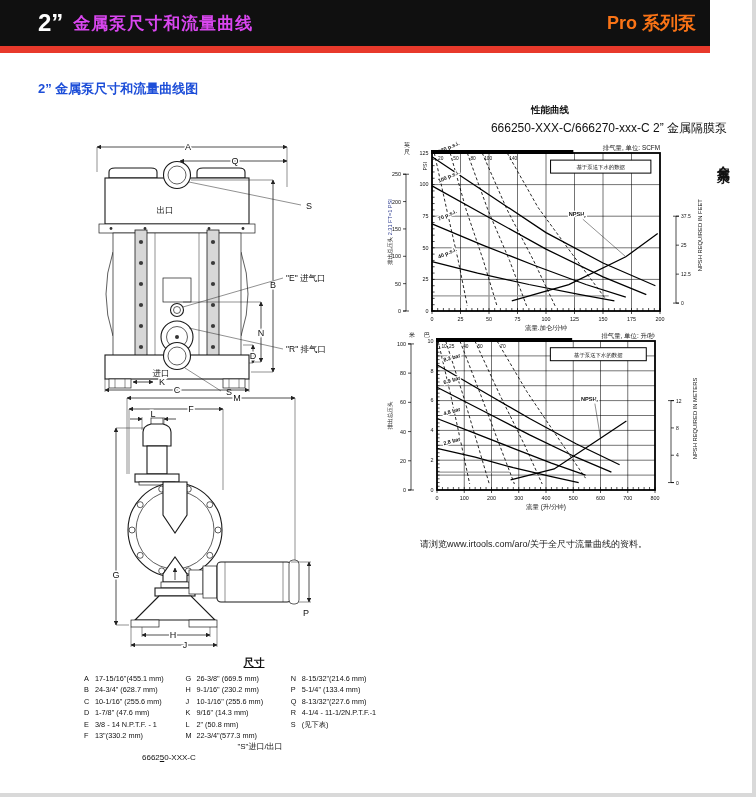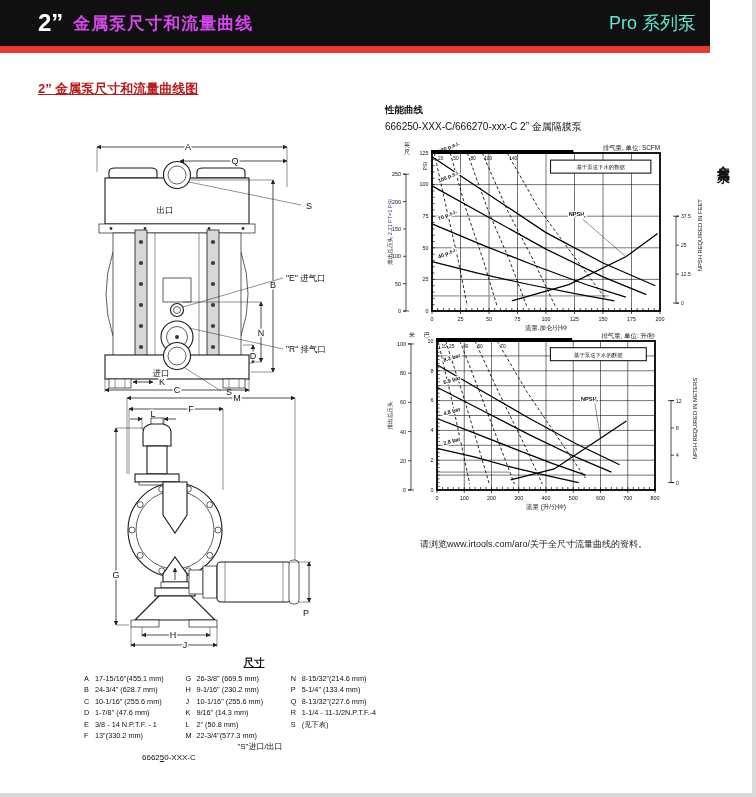--- a/index.html
+++ b/index.html
@@ -3,28 +3,28 @@
 <meta charset="utf-8">
 <style>
   html,body{margin:0;padding:0;background:#fff;}
   .page{position:relative;width:756px;height:797px;background:#fff;overflow:hidden;
         font-family:"Liberation Sans",sans-serif;color:#111;
         border-right:4px solid #d9d9d9;border-bottom:4px solid #d9d9d9;box-sizing:border-box;}
   .hdr{position:absolute;left:0;top:0;width:710px;height:46px;background:#101010;
        display:flex;align-items:center;padding:0 0 0 38px;box-sizing:border-box;}
   .h-num{color:#fff;font-size:24px;font-weight:bold;}
   .h-title{color:#d946ef;font-size:17px;font-weight:bold;margin-left:10px;letter-spacing:1px;}
-  .h-right{margin-left:auto;margin-right:14px;color:#5eead4;font-size:18px;font-weight:normal;}
+  .h-right{margin-left:auto;margin-right:14px;color:#f97316;font-size:18px;font-weight:bold;}
   .red-rule{position:absolute;left:0;top:46px;width:710px;height:7px;background:#e8392b;}
-  .subtitle{position:absolute;left:38px;top:80px;color:#b91c1c;font-size:13px;font-weight:bold;text-decoration:underline;}
+  .subtitle{position:absolute;left:38px;top:80px;color:#1d4ed8;font-size:13px;font-weight:bold;}
   .side-tab{position:absolute;left:714px;top:155px;writing-mode:vertical-rl;
             font-size:13px;font-weight:bold;letter-spacing:3px;color:#111;}
-  .chart-title{position:absolute;left:385px;top:104px;width:330px;text-align:left;
+  .chart-title{position:absolute;left:385px;top:104px;width:330px;text-align:center;
                font-size:9.5px;font-weight:bold;}
-  .chart-sub{position:absolute;left:385px;top:120px;width:330px;text-align:left;font-size:10px;}
+  .chart-sub{position:absolute;left:397px;top:120px;width:330px;text-align:right;font-size:12px;}
   .footer-note{position:absolute;left:420px;top:538px;width:300px;font-size:9px;color:#222;}
   #chart1{position:absolute;left:383px;top:138px;}
   #chart2{position:absolute;left:383px;top:326px;}
   #diagram{position:absolute;left:85px;top:130px;}
   svg text{font-family:"Liberation Sans",sans-serif;fill:#111;}
   
   .sh{fill:#fff;stroke:#1a1a1a;stroke-width:1.1;}
   .sh2{fill:#fff;stroke:#1a1a1a;stroke-width:.7;}
   .rail{fill:#d7d7d7;stroke:#1a1a1a;stroke-width:.8;}
   .ext{stroke:#222;stroke-width:.5;}
@@ -703,21 +703,21 @@
           <div class="dim-row">
             <span class="dim-k">P</span>
             <span>5-1/4" (133.4 mm)</span>
           </div>
           <div class="dim-row">
             <span class="dim-k">Q</span>
             <span>8-13/32"(227.6 mm)</span>
           </div>
           <div class="dim-row">
             <span class="dim-k">R</span>
-            <span>1-1/4 - 11-1/2N.P.T.F.-4</span>
+            <span>4-1/4 - 11-1/2N.P.T.F.-1</span>
           </div>
           <div class="dim-row">
             <span class="dim-k">S</span>
             <span>(见下表)</span>
           </div>
         </div>
     </div>
   </div>
 
   <div class="s-block">

